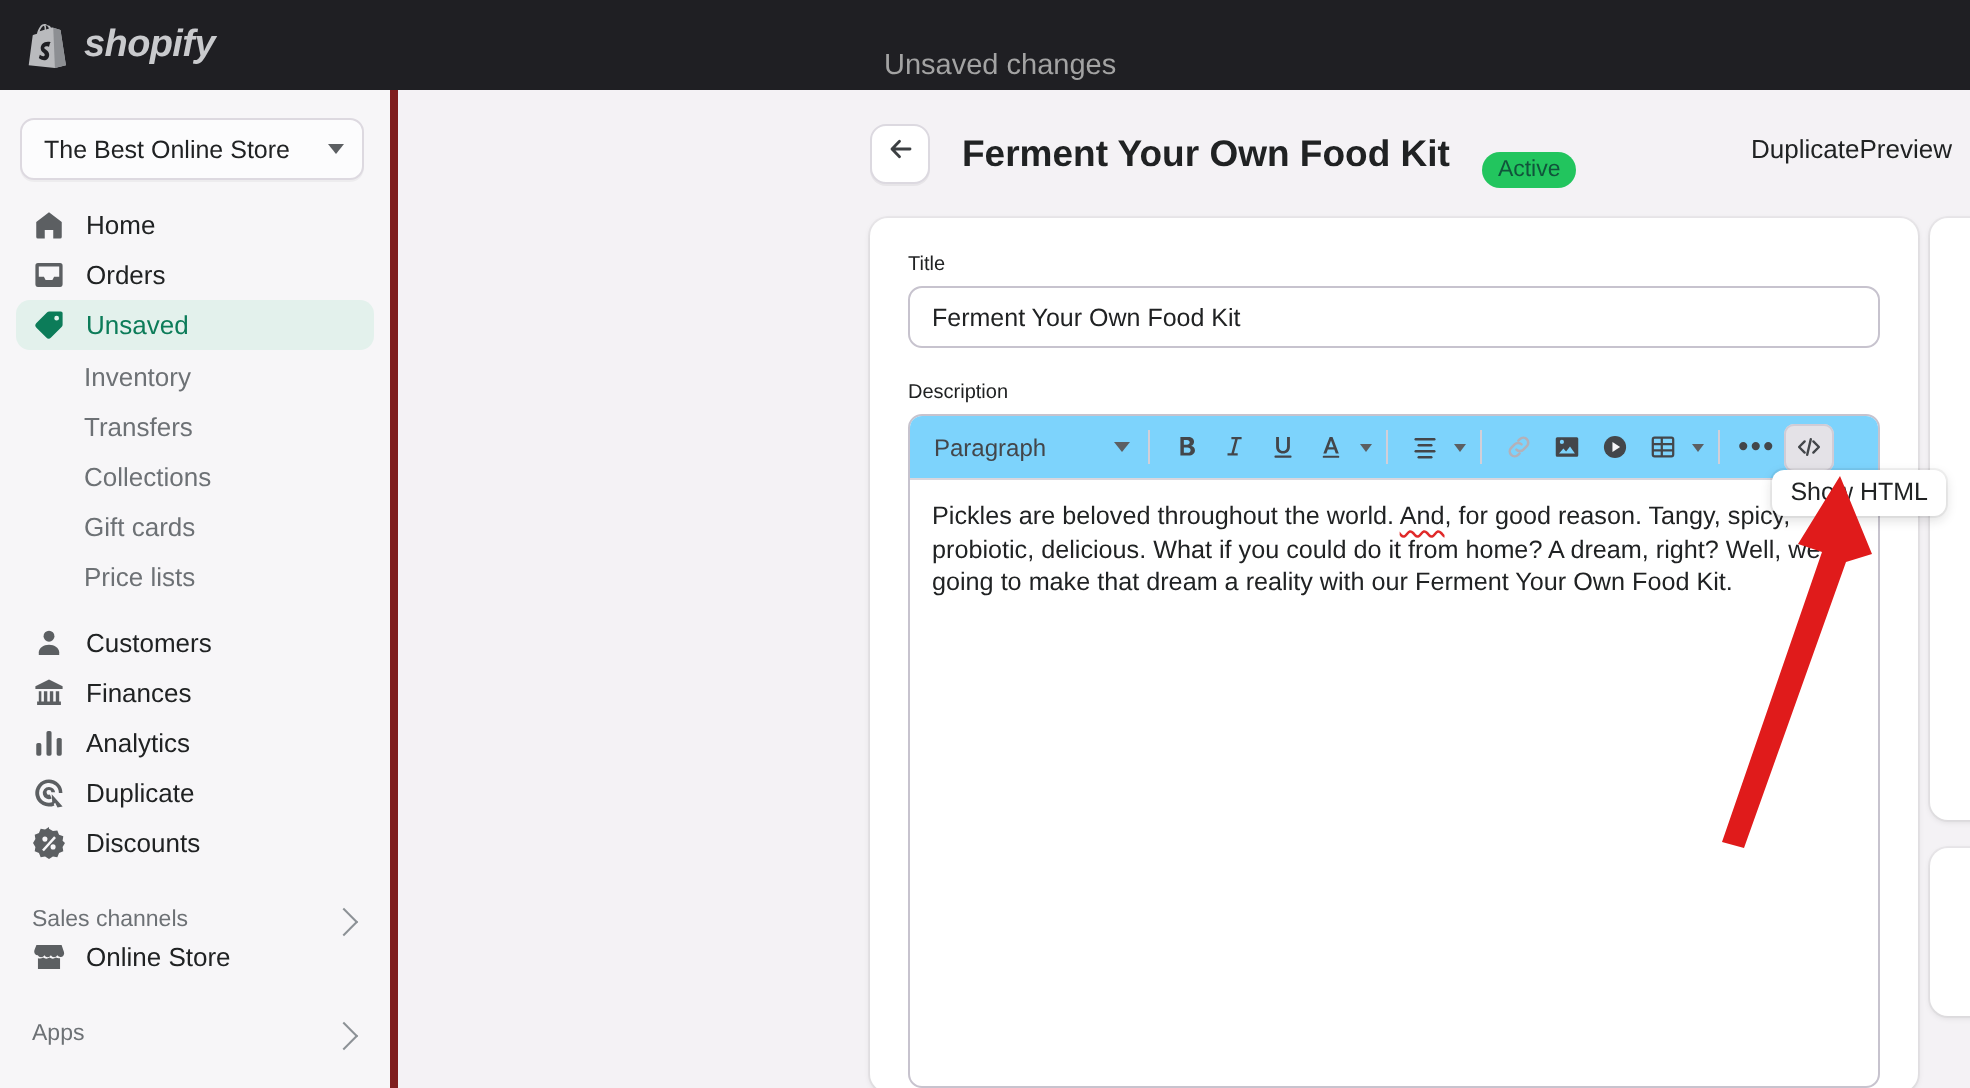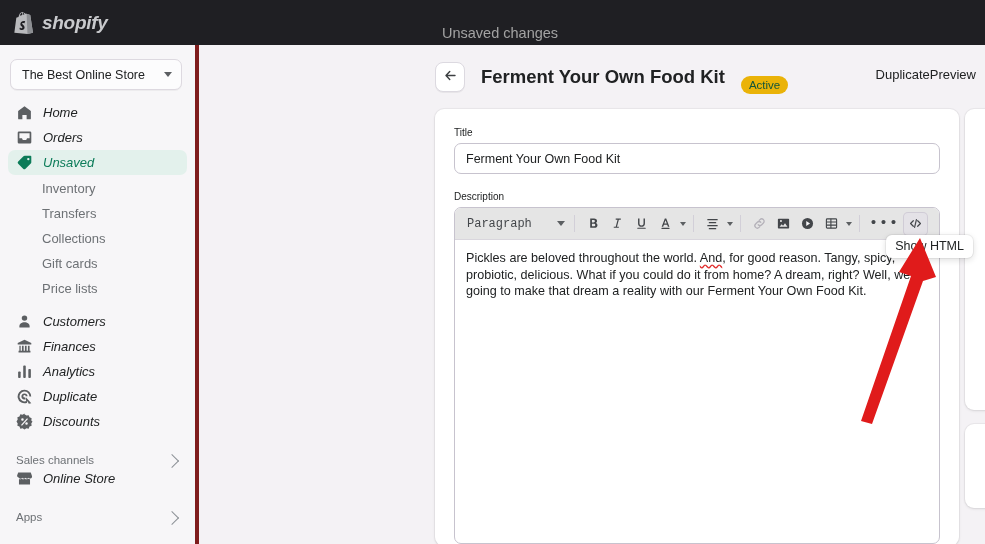--- a/index.html
+++ b/index.html
@@ -59,21 +59,21 @@
 
   .nav { margin-top: 10px; }
   .nav-item {
     display: flex; align-items: center;
     height: 25px; margin: 0 8px;
     padding-left: 8px;
     border-radius: 7px;
     gap: 10px;
   }
   .nav-item .ico { width: 17px; height: 17px; flex: none; display: block; fill: #5c5f62; }
-  .nav-label { font-size: 13px; color: #202223; white-space: nowrap; font-style: italic; }
+  .nav-label { font-size: 13px; color: #202223; white-space: nowrap; }
   .nav-item.active { background: #e3f1ec; }
   .nav-item.active .nav-label { color: #0c7c59; font-weight: normal; }
   .nav-item.active .ico { fill: #0c7c59; }
 
   .subnav { margin-top: 1px; }
   .sub-item {
     height: 25px; display: flex; align-items: center;
     padding-left: 34px; margin: 0 8px;
   }
   .sub-label { font-size: 13px; color: #6d7175; }
@@ -104,21 +104,21 @@
     width: 30px; height: 30px;
     background: #fff;
     border: 1px solid #dcd9e0;
     border-radius: 8px;
     display: flex; align-items: center; justify-content: center;
     box-shadow: 0 1px 0 rgba(0,0,0,0.05);
   }
   .back-btn svg { width: 15px; height: 15px; stroke: #3c3f42; }
   .page-title { font-size: 18.5px; font-weight: bold; color: #202223; white-space: nowrap; }
   .badge-active {
-    background: #eab308; color: #11543b;
+    background: #22c55e; color: #11543b;
     font-size: 11.5px; border-radius: 10px;
     padding: 2.5px 8px 3.5px; white-space: nowrap; margin-top: 16px;
   }
 
   .head-actions {
     position: absolute; top: 22px; right: 0;
     display: flex; align-items: center; 
     padding-right: 9px;
   }
   .head-action { font-size: 13px; color: #202223; white-space: nowrap; }
@@ -148,26 +148,25 @@
   .editor {
     margin-top: 5px;
     border: 1px solid #c7c3ce;
     border-radius: 7px;
     height: 337px;
     overflow: hidden;
     background: #fff;
   }
   .toolbar {
     height: 32px;
-    background: #e5e5e5;
+    background: #7dd3fc;
     border-bottom: 1px solid #d9d6dd;
     display: flex; align-items: center;
     padding: 0 6px 0 8px;
     gap: 2px;
-    font-family: Liberation Mono, monospace;
   }
   .para-select {
     display: flex; align-items: center;
     width: 104px; height: 22px;
     padding: 0 2px 0 4px;
   }
   .para-select .lbl { flex: 1; font-size: 12px; color: #43464a; }
   .tb-sep { width: 1px; height: 17px; background: #d2cfd8; margin: 0 5px; }
   .tb-btn {
     height: 24px; min-width: 22px;

